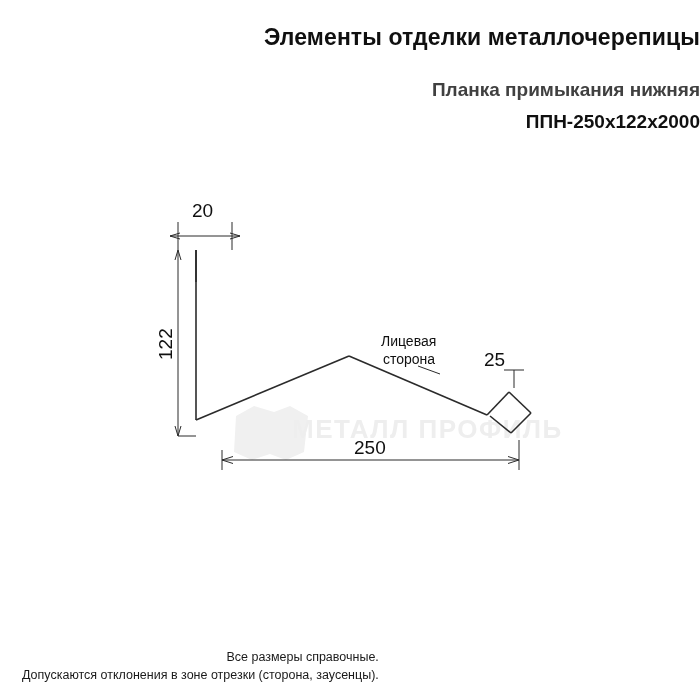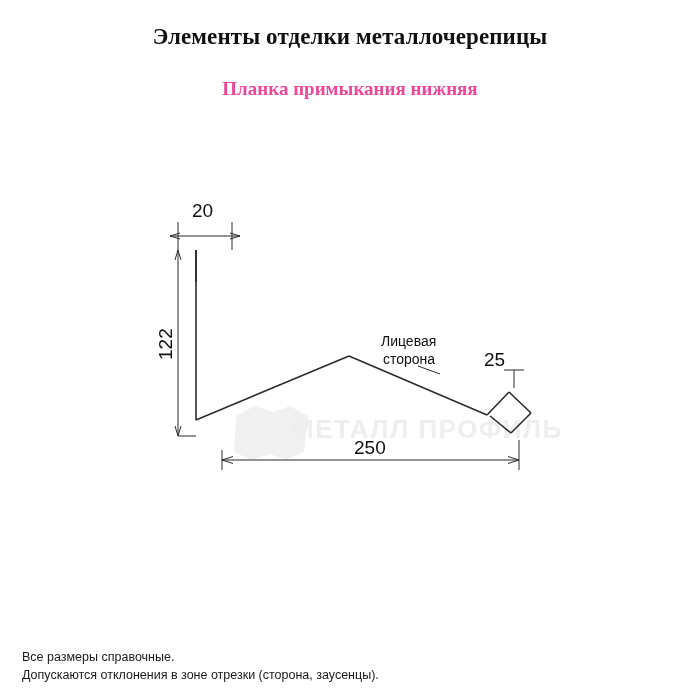--- a/index.html
+++ b/index.html
@@ -14,35 +14,34 @@
     color: #1a1a1a;
     position: relative;
     overflow: hidden;
   }
   .page {
     position: relative;
     width: 700px;
     height: 700px;
   }
   .title-block {
-    text-align: center;
+    text-align: right;
     padding-top: 24px;
-    font-family: Liberation Serif, serif;
   }
   .main-title {
     font-size: 23px;
     font-weight: bold;
     letter-spacing: 0.1px;
     color: #101010;
     margin: 0;
   }
   .sub-title {
     font-size: 19px;
     font-weight: bold;
-    color: #ec4899;
+    color: #404040;
     margin: 0;
     padding-top: 28px;
   }
   .sub-title2 {
     font-size: 19px;
     font-weight: bold;
     color: #101010;
     margin: 0;
     padding-top: 10px;
   }
@@ -56,20 +55,21 @@
   .footer {
     position: absolute;
     left: 22px;
     bottom: 16px;
     font-size: 12.5px;
     line-height: 1.45;
     color: #1a1a1a;
   }
   .footer div {
     white-space: nowrap;
+    text-align: right;
   }
   svg {
     display: block;
   }
   .wm {
     fill: #f0f0f0;
   }
   .wm-text {
     fill: #eeeeee;
     font-family: "Liberation Sans", sans-serif;
@@ -104,20 +104,21 @@
   }
 </style>
 </head>
 <body>
 
 <div class="page">
 
   <div class="title-block">
     <h1 class="main-title">Элементы отделки металлочерепицы</h1>
     <h2 class="sub-title">Планка примыкания нижняя</h2>
+    <h2 class="sub-title2">ППН-250х122х2000</h2>
   </div>
 
   <div class="drawing">
     <svg width="700" height="380" viewBox="0 0 700 380" xmlns="http://www.w3.org/2000/svg">
 
       <g opacity="1">
         <path class="wm" d="M236 246 l18 -10 l20 6 l16 -6 l18 10 l-4 36 l-18 8 l-16 -6 l-18 6 l-18 -8 z"></path>
         <text class="wm-text" x="292" y="268">МЕТАЛЛ ПРОФИЛЬ</text>
       </g>
       <g opacity="1">

